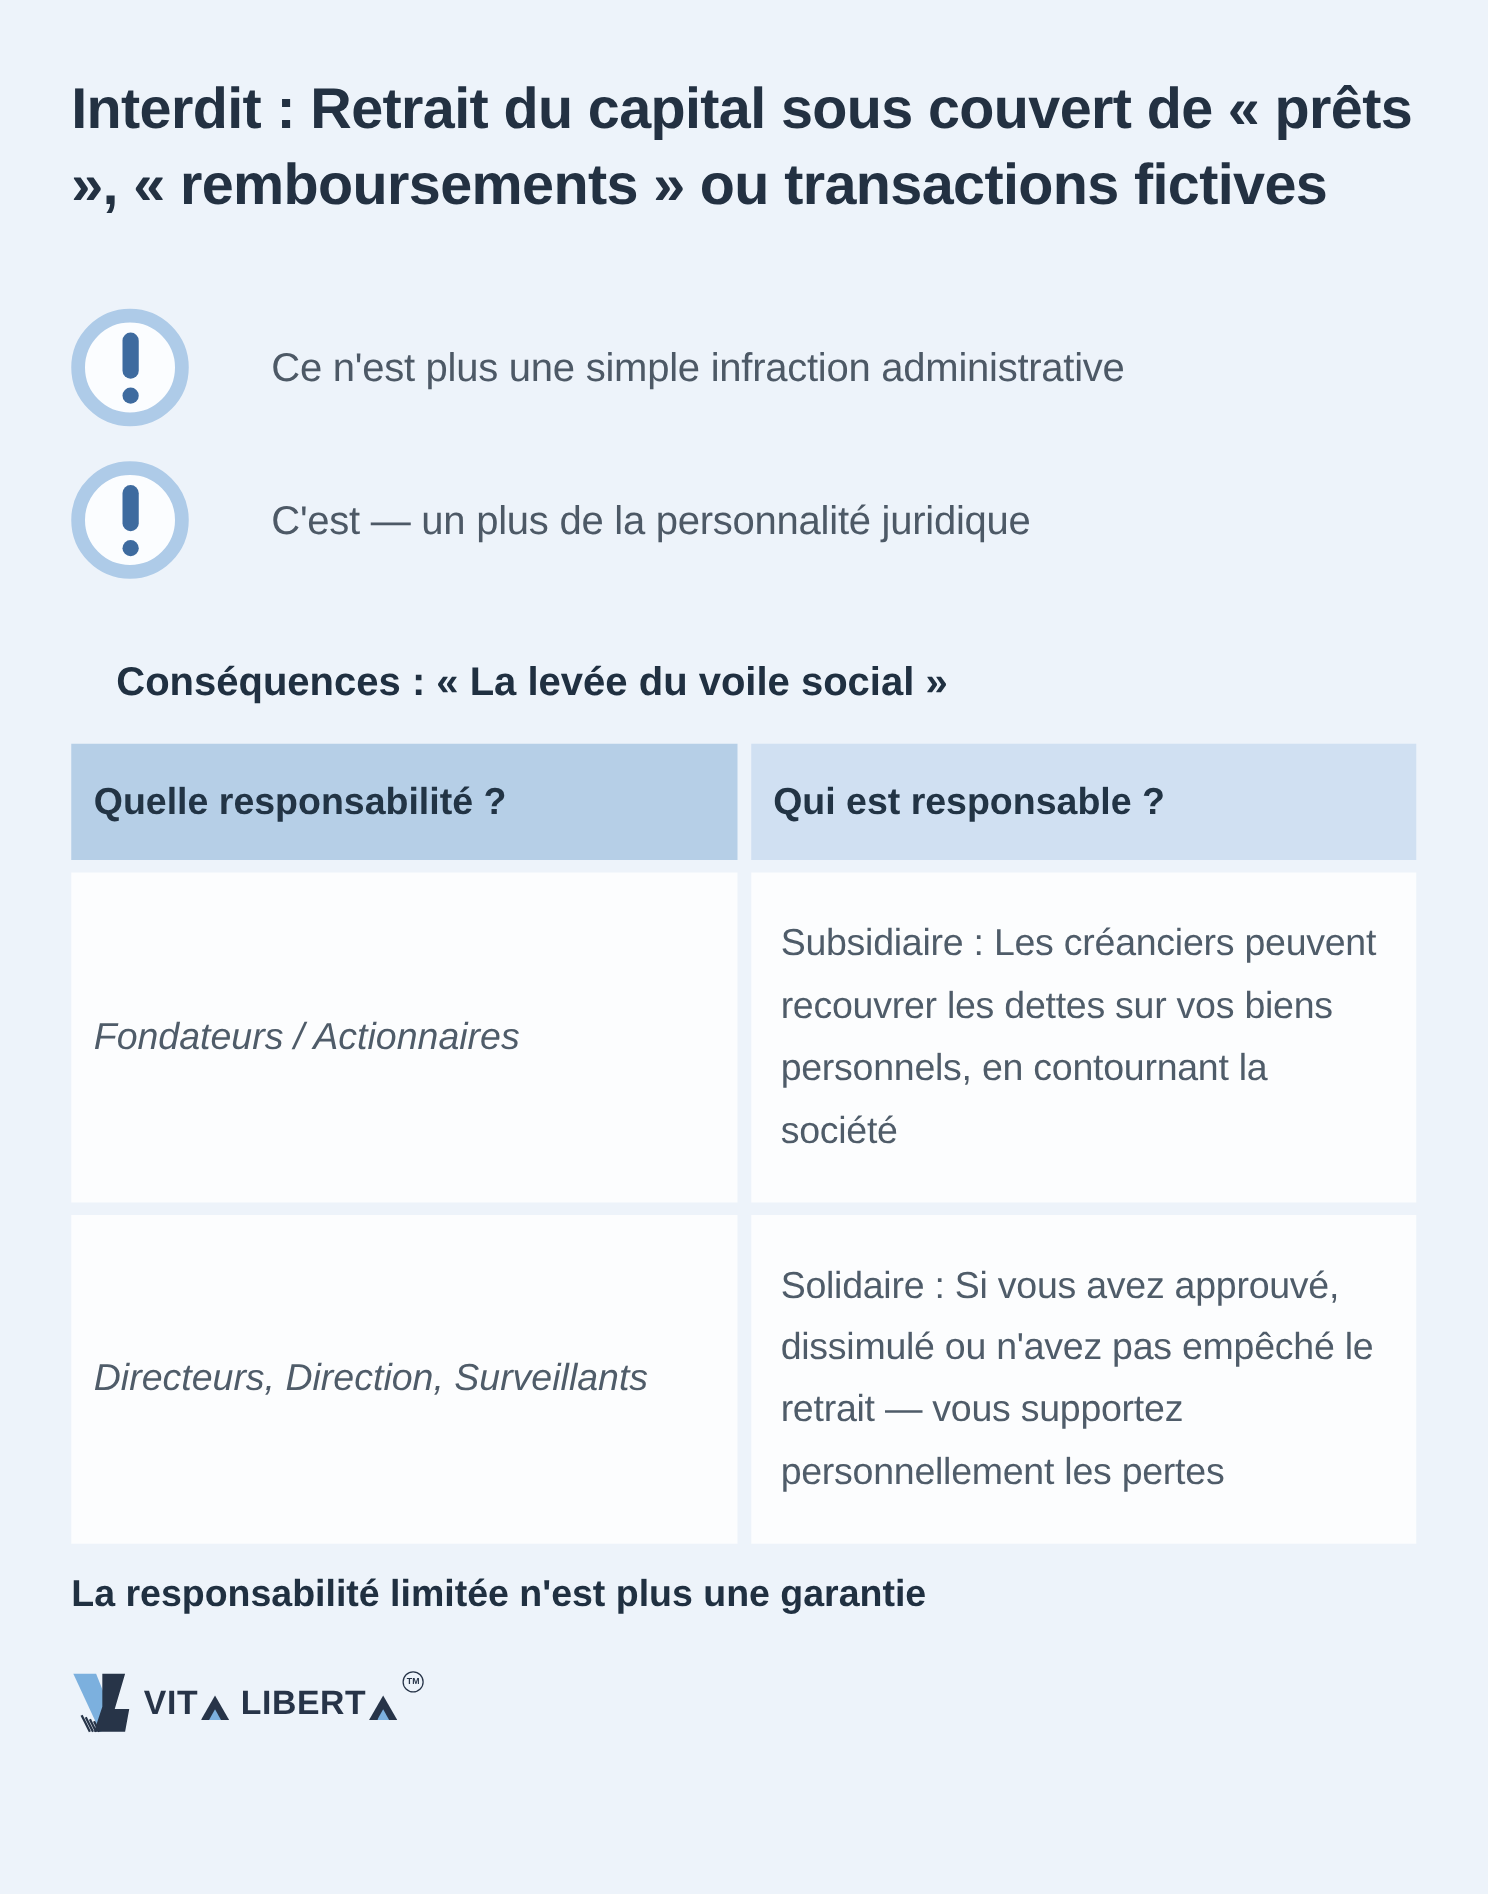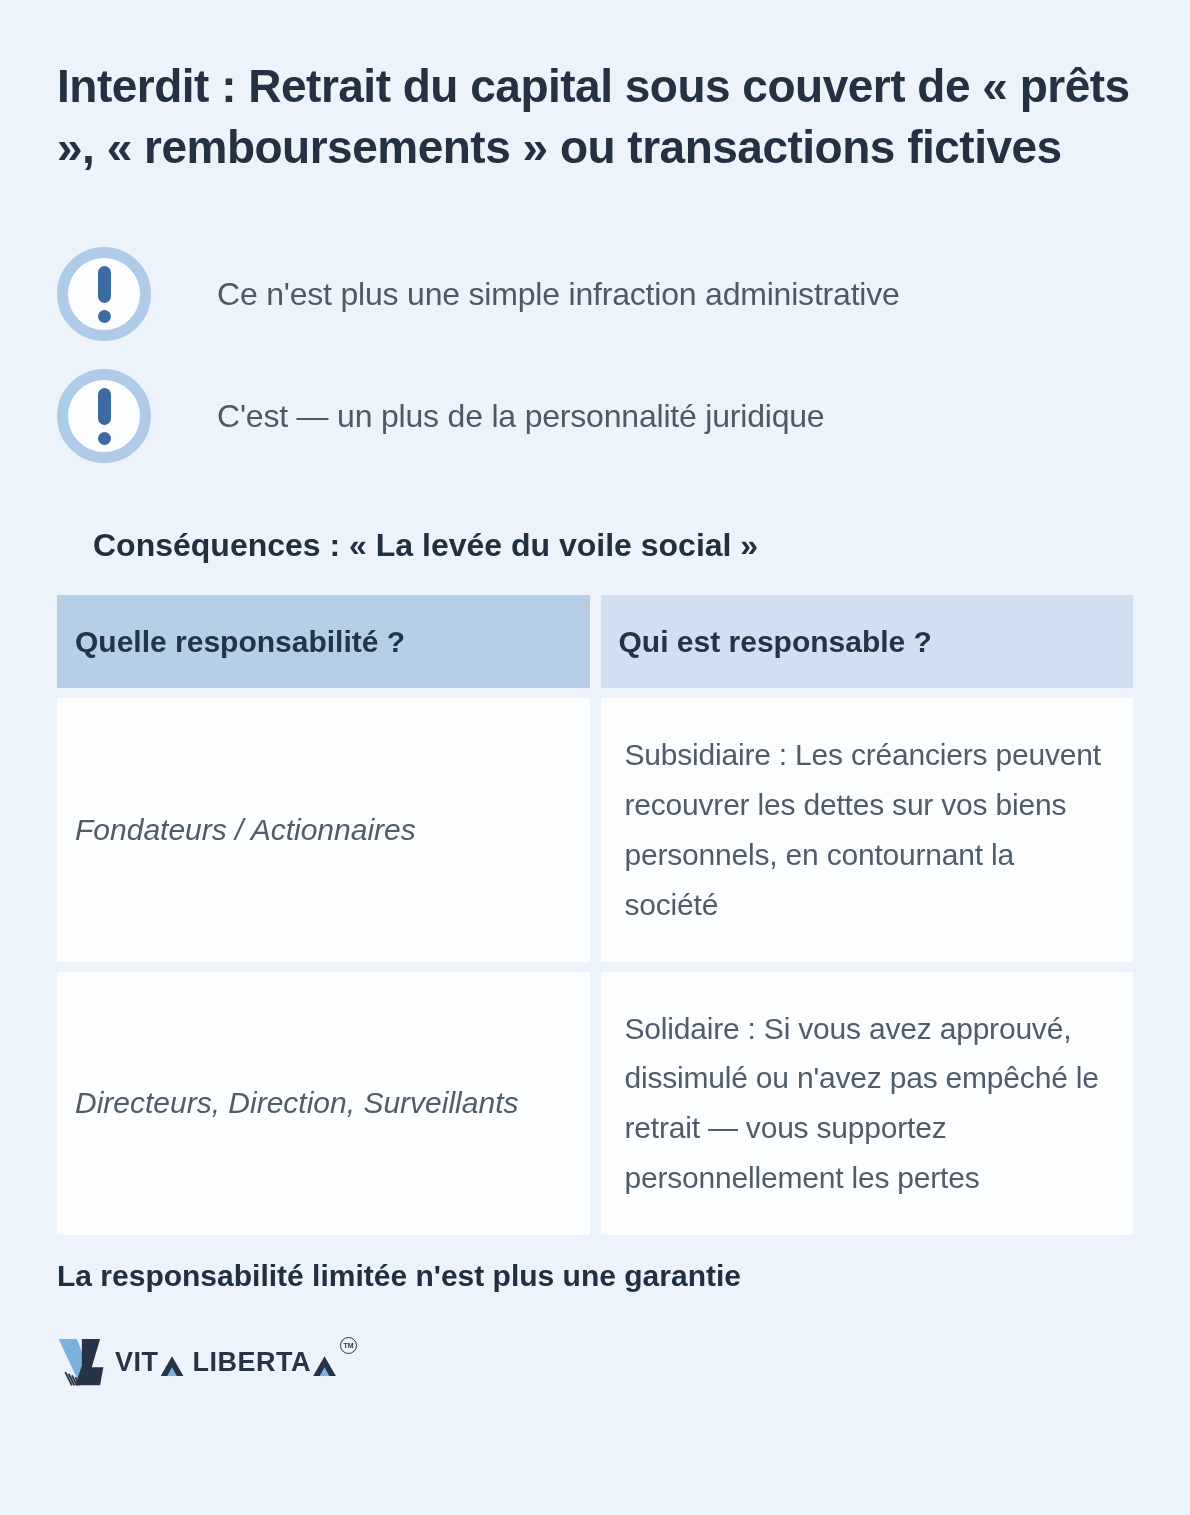--- a/index.html
+++ b/index.html
@@ -215,19 +215,19 @@
 
       <path d="M10,42 L18,58" stroke="#273448" stroke-width="2.2" fill="none"></path>
       <path d="M14,44 L21,58" stroke="#273448" stroke-width="2.2" fill="none"></path>
       <path d="M18,46 L24,58" stroke="#273448" stroke-width="2.2" fill="none"></path>
       <path d="M22,48 L27,58" stroke="#273448" stroke-width="2.2" fill="none"></path>
     </svg>
     <span class="sr-only">VITA LIBERTA</span>
     <div class="wordmark" aria-hidden="true">
       <span class="seg">VIT</span>
         <span class="logo-a"></span>
-        <span class="seg seg2">LIBERTA</span>
+        <span class="seg seg2">LIBERT</span>
         <span class="logo-a"></span>
         <span class="tm-badge">TM</span>
     </div>
   </div>
 
 </div>
 
 </body></html>

